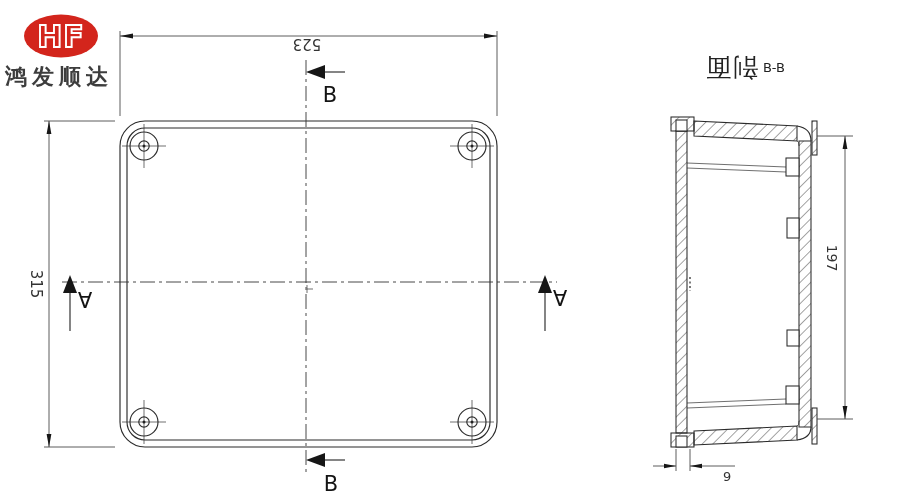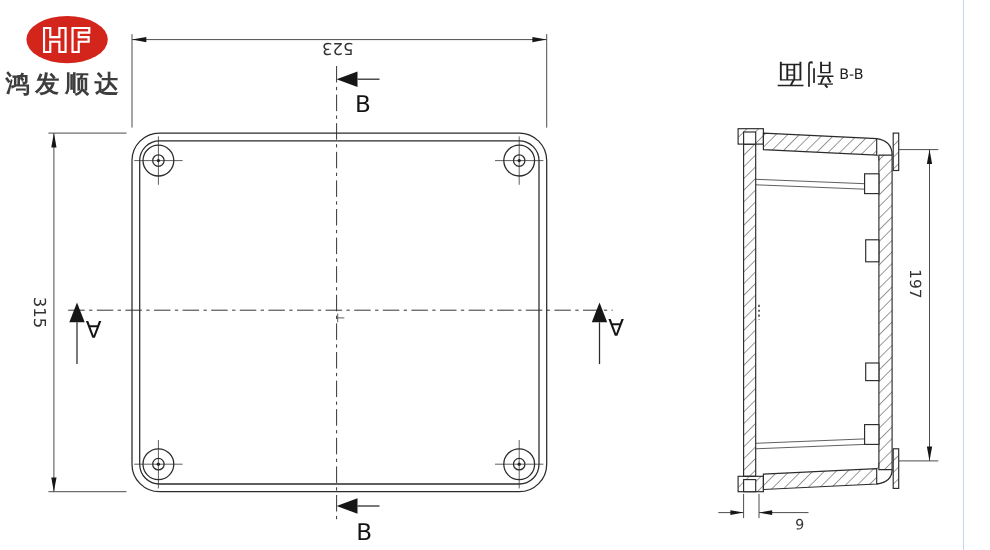--- a/index.html
+++ b/index.html
@@ -1,16 +1,16 @@
 <!DOCTYPE html>
 <html><head>
 <meta charset="utf-8">
 <style>
   html,body{margin:0;padding:0;background:#ffffff;}
-  .stage{position:relative;width:876px;height:500px;background:#1d4ed8;overflow:hidden;}
+  .stage{position:relative;width:876px;height:500px;background:#f9a8d4;overflow:hidden;}
   svg text{font-family:"DejaVu Sans", sans-serif;}
   .ln{stroke:#2b2b2b;stroke-width:1.15;fill:none;}
   .lnthin{stroke:#303030;stroke-width:0.7;fill:none;}
   .dim{stroke:#4a4a4a;stroke-width:0.9;fill:none;}
   .cl{stroke:#333333;stroke-width:0.9;fill:none;stroke-dasharray:15 4 3 4;}
   .arr{fill:#161616;stroke:none;}
   .dimtxt{font-size:15px;fill:#333333;}
   .smalldim{font-size:13px;fill:#333333;}
   .sectxt{font-size:21px;fill:#141414;}
   .hatchfill{fill:url(#hatch);stroke:#2b2b2b;stroke-width:1.05;}

